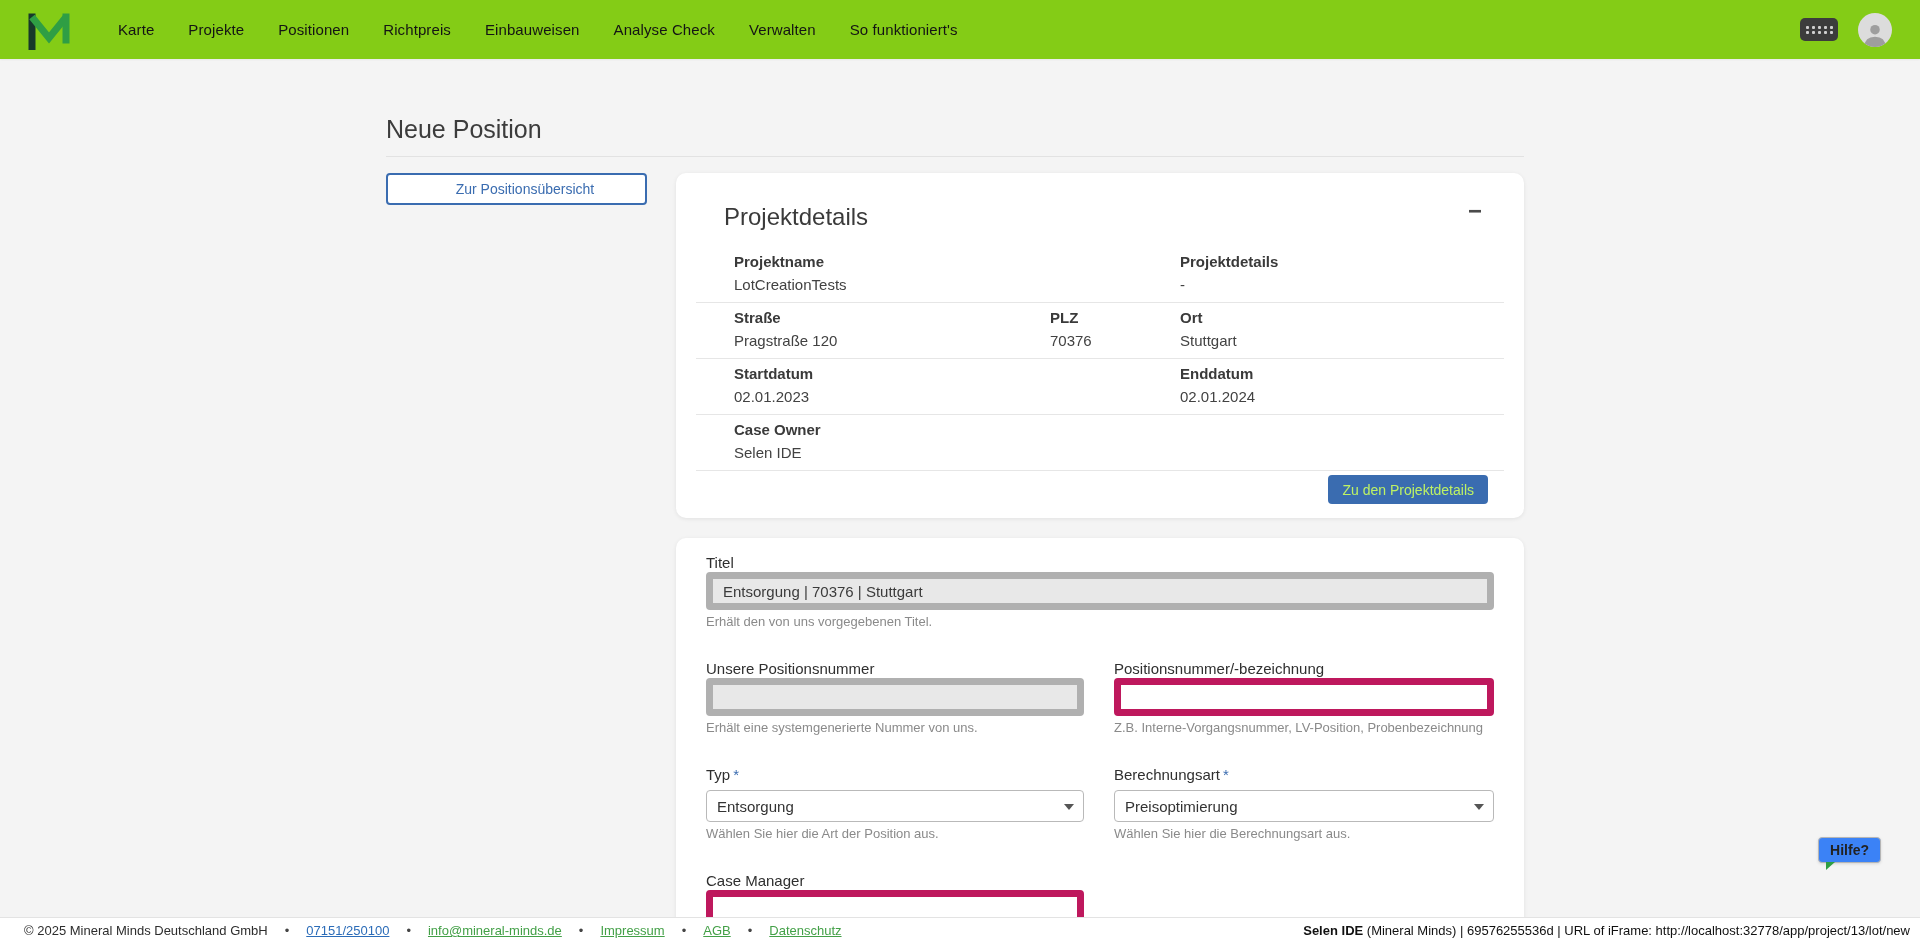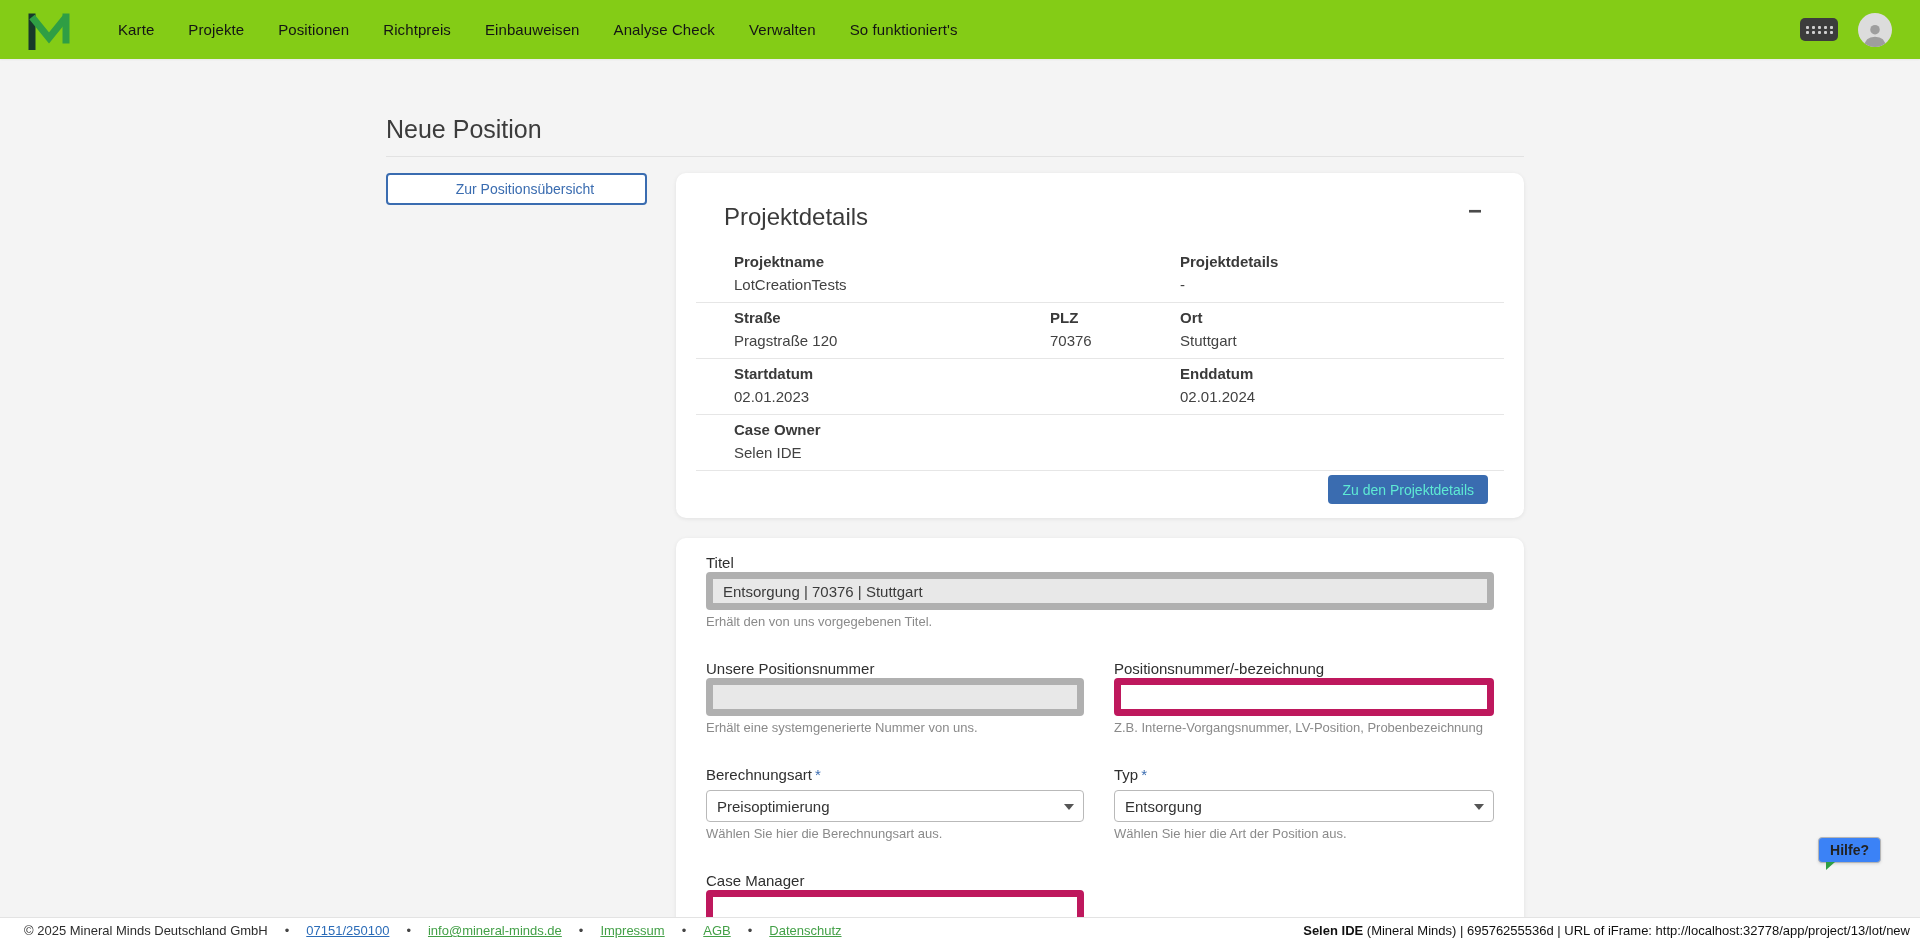--- a/index.html
+++ b/index.html
@@ -63,21 +63,21 @@
   .detail-table { margin:0 20px; }
   .detail-row {
     display:grid; grid-template-columns:316px 130px 1fr;
     padding:6px 0 8px 38px; border-bottom:1px solid #e6e6e6;
   }
   .c1 { grid-column:1; } .c2 { grid-column:2; } .c3 { grid-column:3; }
   .dl { font-size:15px; font-weight:700; color:#3a3a3a; line-height:18px; }
   .dv { font-size:15px; color:#424242; margin-top:4px; line-height:19px; }
   .btn-primary {
     position:absolute; right:36px; bottom:14px; height:29px; padding:0 14px;
-    background:#3a6cb0; color:#5eead4; border:none; border-radius:4px;
+    background:#3a6cb0; color:#bef264; border:none; border-radius:4px;
     font-size:14px; font-family:inherit; cursor:pointer;
   }
 
   
   .card-form { padding:16px 30px 24px; }
   .field-label { font-size:15px; color:#2f2f2f; line-height:18px; }
   .field-label .req { color:#3a6cb0; margin-left:3px; }
   .txt {
     width:100%; height:32px; border:7px solid #be185d;
     border-radius:4px; background:#fff; font-size:15px; font-family:inherit;
@@ -243,38 +243,38 @@
             <div class="helper">Erhält eine systemgenerierte Nummer von uns.</div>
           </div>
 
           <div>
             <div class="field-label">Positionsnummer/-bezeichnung</div>
             <input class="txt" value="" style="">
             <div class="helper">Z.B. Interne-Vorgangsnummer, LV-Position, Probenbezeichnung</div>
           </div>
 
           <div>
+            <div class="field-label"><span>Typ</span><span class="req">*</span></div>
+            <div class="select">
+              <span>Entsorgung</span>
+              <span class="caret"></span>
+            </div>
+            <div class="helper">Wählen Sie hier die Art der Position aus.</div>
+          </div>
+
+          <div>
             <div class="field-label"><span>Berechnungsart</span><span class="req">*</span></div>
             <div class="select">
               <span>Preisoptimierung</span>
               <span class="caret"></span>
             </div>
             <div class="helper">Wählen Sie hier die Berechnungsart aus.</div>
           </div>
 
           <div>
-            <div class="field-label"><span>Typ</span><span class="req">*</span></div>
-            <div class="select">
-              <span>Entsorgung</span>
-              <span class="caret"></span>
-            </div>
-            <div class="helper">Wählen Sie hier die Art der Position aus.</div>
-          </div>
-
-          <div>
             <div class="field-label">Case Manager</div>
             <input class="txt" value="" style="">
           </div>
           <div></div>
         </div>
       </div>
 
     </div>
   </div>
 </div>

